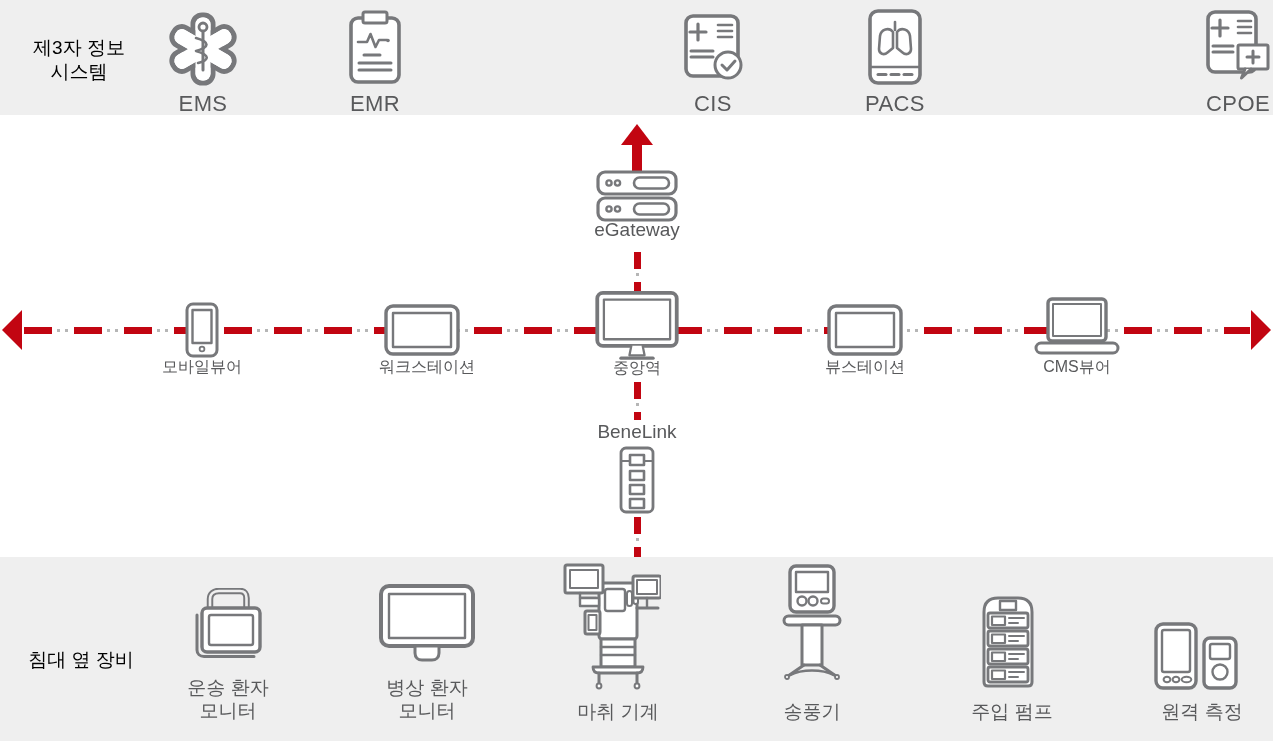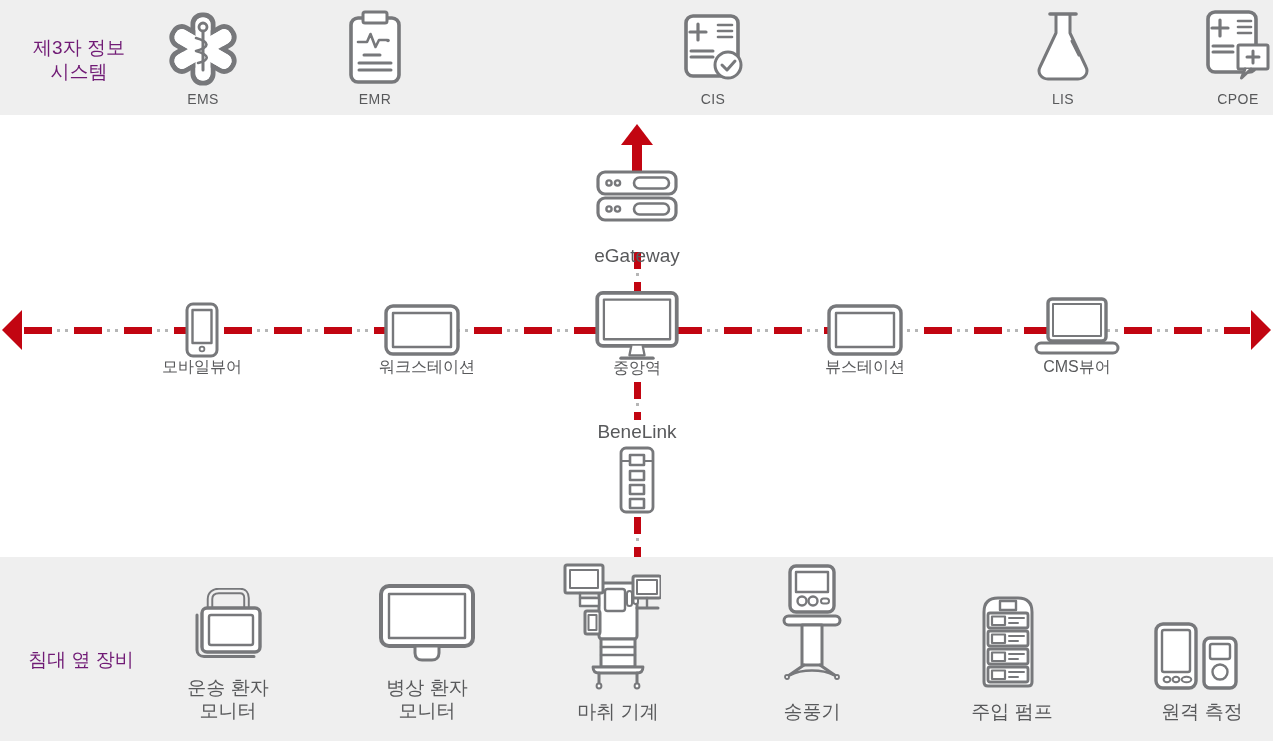--- a/index.html
+++ b/index.html
@@ -29,25 +29,25 @@
   .arrow-left{position:absolute;left:2px;top:310px;width:0;height:0;z-index:1;
     border-top:20px solid transparent;border-bottom:20px solid transparent;border-right:20px solid #c20511;}
   .arrow-right{position:absolute;right:2px;top:310px;width:0;height:0;z-index:1;
     border-top:20px solid transparent;border-bottom:20px solid transparent;border-left:20px solid #c20511;}
   .arrow-up{position:absolute;left:621px;top:124px;width:0;height:0;z-index:1;
     border-left:16px solid transparent;border-right:16px solid transparent;border-bottom:21px solid #c20511;}
   .arrow-shaft{position:absolute;left:632px;top:145px;width:10px;height:26px;background:#c20511;z-index:1;}
 
   .node{position:absolute;display:flex;flex-direction:column;align-items:center;z-index:2;}
   .icon-box{height:80px;display:flex;align-items:flex-end;justify-content:center;}
-  .sys-label{margin-top:5px;font-size:14px;letter-spacing:.4px;color:#58595b;}
+  .sys-label{margin-top:5px;font-size:22px;letter-spacing:.4px;color:#58595b;}
   .abs{position:absolute;z-index:2;}
   .lbl{position:absolute;z-index:3;text-align:center;font-size:16px;line-height:23px;color:#58595b;}
   .lbl.small{font-size:19px;}
-  .band-caption{position:absolute;z-index:2;text-align:center;font-size:19px;line-height:24px;color:#701a75;}
+  .band-caption{position:absolute;z-index:2;text-align:center;font-size:19px;line-height:24px;color:#000000;}
   svg{display:block;}
 </style>
 </head>
 <body>
 
 <div class="canvas">
 
   <div class="band band-top"></div>
   <div class="band band-bottom"></div>
 
@@ -113,31 +113,36 @@
         <line x1="36" y1="27" x2="50" y2="27" stroke-width="2.6"></line>
         <line x1="9" y1="41" x2="31" y2="41" stroke-width="3"></line>
         <line x1="9" y1="47" x2="31" y2="47" stroke-width="3"></line>
         <circle cx="46" cy="55" r="13" stroke-width="3" fill="#fff"></circle>
         <path d="M40 55 l5 5 l8 -9" stroke-width="3"></path>
       </svg>
     </div>
     <div class="sys-label">CIS</div>
   </div>
 
-
-  <div class="node" style="left:993px;top:6px;width:140px;">
-    <div class="icon-box">
-      <svg width="62" height="76" viewBox="0 0 62 76" fill="none" stroke="#77787b" stroke-linecap="round" stroke-linejoin="round">
-        <path d="M24 5 V23 L8 57 C5 63 9.5 69 16 69 H46 C52.5 69 57 63 54 57 L38 23 V5" stroke-width="3" fill="#fff"></path>
-        <line x1="18" y1="4" x2="44" y2="4" stroke-width="3.6"></line>
-        <line x1="40" y1="31" x2="47" y2="45" stroke-width="3"></line>
-      </svg>
-    </div>
-    <div class="sys-label">LIS</div>
-  </div>
+  <div class="node" style="left:825px;top:6px;width:140px;">
+    <div class="icon-box">
+      <svg width="56" height="78" viewBox="0 0 56 78" fill="none" stroke="#77787b" stroke-linecap="round" stroke-linejoin="round">
+        <rect x="3" y="3" width="50" height="72" rx="8" stroke-width="3.6" fill="#fff"></rect>
+        <line x1="4" y1="59" x2="52" y2="59" stroke-width="2.4"></line>
+        <line x1="11" y1="66.5" x2="19" y2="66.5" stroke-width="3"></line>
+        <line x1="24" y1="66.5" x2="32" y2="66.5" stroke-width="3"></line>
+        <line x1="37" y1="66.5" x2="45" y2="66.5" stroke-width="3"></line>
+        <path d="M28 14 v8" stroke-width="2.6"></path>
+        <path d="M26 24 C22 19 14 21 13 28 L12 41 C12 46 17 47.5 20.5 44.5 L26 40 Z" stroke-width="2.6" fill="#fff"></path>
+        <path d="M30 24 C34 19 42 21 43 28 L44 41 C44 46 39 47.5 35.5 44.5 L30 40 Z" stroke-width="2.6" fill="#fff"></path>
+      </svg>
+    </div>
+    <div class="sys-label">PACS</div>
+  </div>
+
 
   <div class="node" style="left:1168px;top:6px;width:140px;">
     <div class="icon-box">
       <svg width="66" height="78" viewBox="0 0 66 78" fill="none" stroke="#77787b" stroke-linecap="round" stroke-linejoin="round">
         <rect x="3" y="4" width="48" height="60" rx="7" stroke-width="3.6" fill="#fff"></rect>
         <line x1="15" y1="12" x2="15" y2="28" stroke-width="3.2"></line>
         <line x1="7" y1="20" x2="23" y2="20" stroke-width="3.2"></line>
         <line x1="33" y1="13" x2="46" y2="13" stroke-width="2.6"></line>
         <line x1="33" y1="19" x2="46" y2="19" stroke-width="2.6"></line>
         <line x1="33" y1="25" x2="46" y2="25" stroke-width="2.6"></line>
@@ -157,21 +162,21 @@
       <rect x="2" y="2" width="78" height="22" rx="7" stroke-width="3.2" fill="#fff"></rect>
       <circle cx="13" cy="13" r="2.6" stroke-width="2.4"></circle>
       <circle cx="21.5" cy="13" r="2.6" stroke-width="2.4"></circle>
       <rect x="38" y="7.5" width="35" height="11" rx="5.5" stroke-width="2.6"></rect>
       <rect x="2" y="28" width="78" height="22" rx="7" stroke-width="3.2" fill="#fff"></rect>
       <circle cx="13" cy="39" r="2.6" stroke-width="2.4"></circle>
       <circle cx="21.5" cy="39" r="2.6" stroke-width="2.4"></circle>
       <rect x="38" y="33.5" width="35" height="11" rx="5.5" stroke-width="2.6"></rect>
     </svg>
   </div>
-  <div class="lbl small" style="left:557px;top:244px;width:160px;">eGateway</div>
+  <div class="lbl small" style="left:557px;top:218px;width:160px;">eGateway</div>
 
   <div class="lbl small" style="left:557px;top:420px;width:160px;">BeneLink</div>
   <div class="abs" style="left:619px;top:446px;">
     <svg width="36" height="68" viewBox="0 0 36 68" fill="none" stroke="#77787b" stroke-linecap="round" stroke-linejoin="round">
       <rect x="2" y="2" width="32" height="64" rx="5" stroke-width="2.8" fill="#fff"></rect>
       <line x1="2" y1="15" x2="34" y2="15" stroke-width="2"></line>
       <rect x="11" y="9" width="14" height="10" stroke-width="2.6" fill="#fff"></rect>
       <rect x="11" y="25" width="14" height="9" stroke-width="2.6" fill="#fff"></rect>
       <rect x="11" y="39" width="14" height="9" stroke-width="2.6" fill="#fff"></rect>
       <rect x="11" y="53" width="14" height="9" stroke-width="2.6" fill="#fff"></rect>

